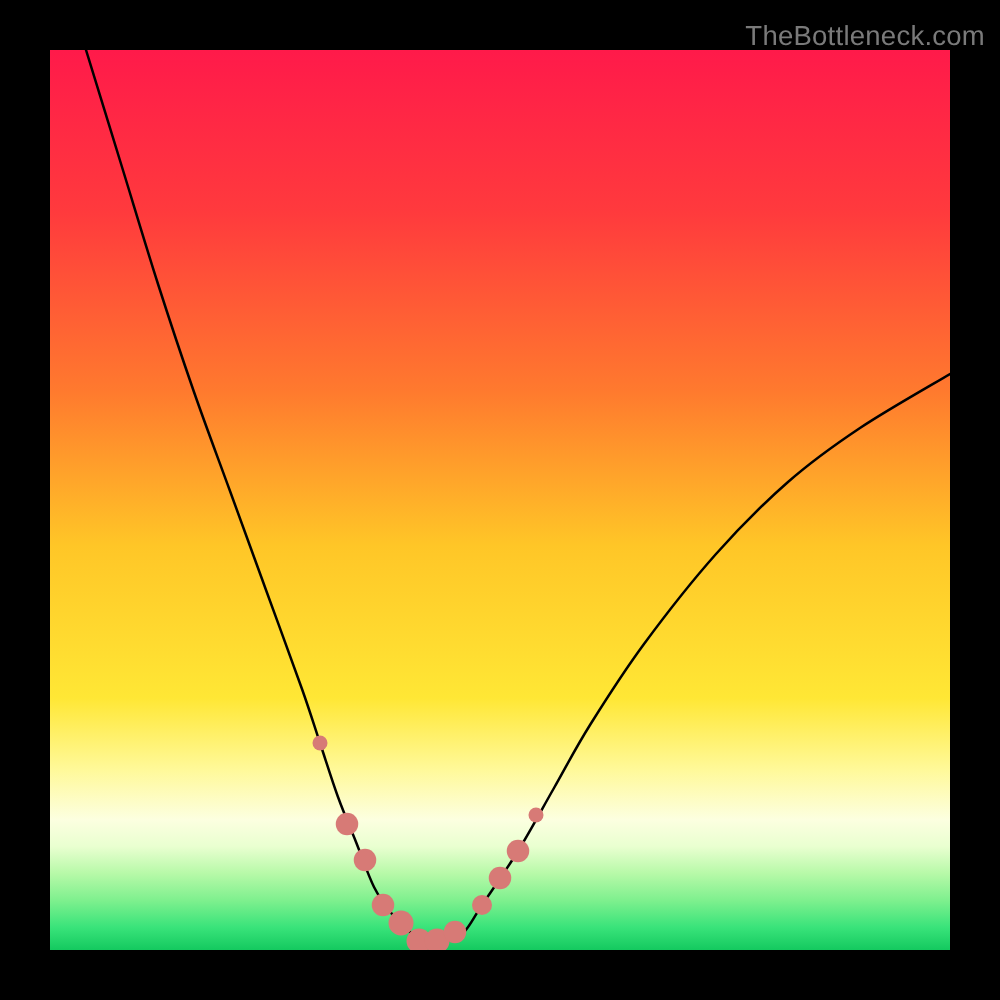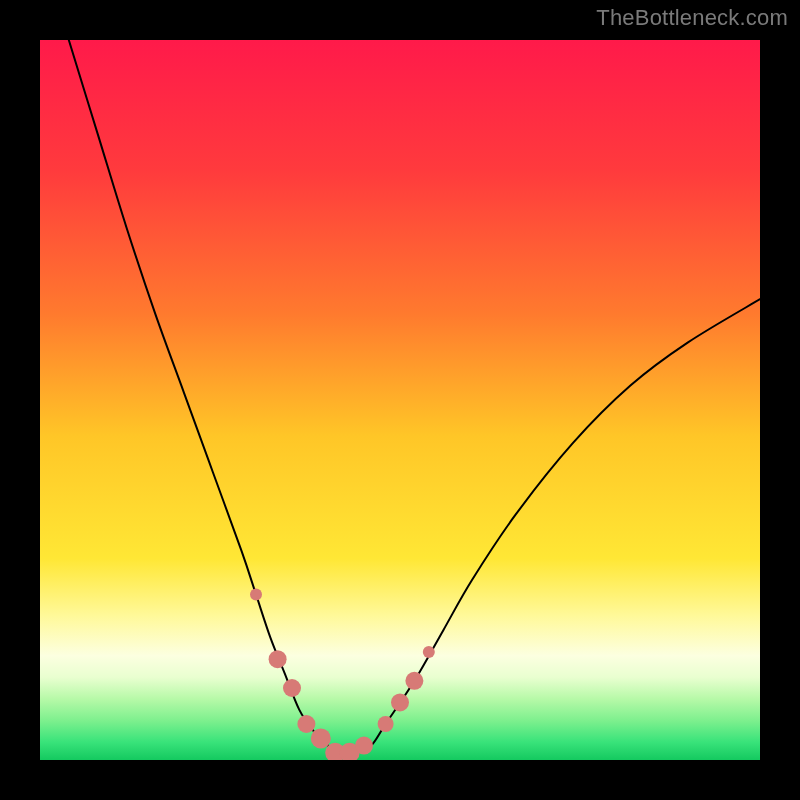--- a/index.html
+++ b/index.html
@@ -31,21 +31,21 @@
   }
   .curve-svg {
     position: absolute;
     inset: 0;
     width: 100%;
     height: 100%;
     overflow: visible;
   }
   .watermark {
     position: absolute;
-    top: 5px;
+    top: 16px;
     right: 12px;
     color: #7a7a7a;
     font-size: 22px;
     letter-spacing: 0.2px;
     font-weight: 500;
     user-select: none;
   }
   
   .marker {
     fill: #d77a76;

